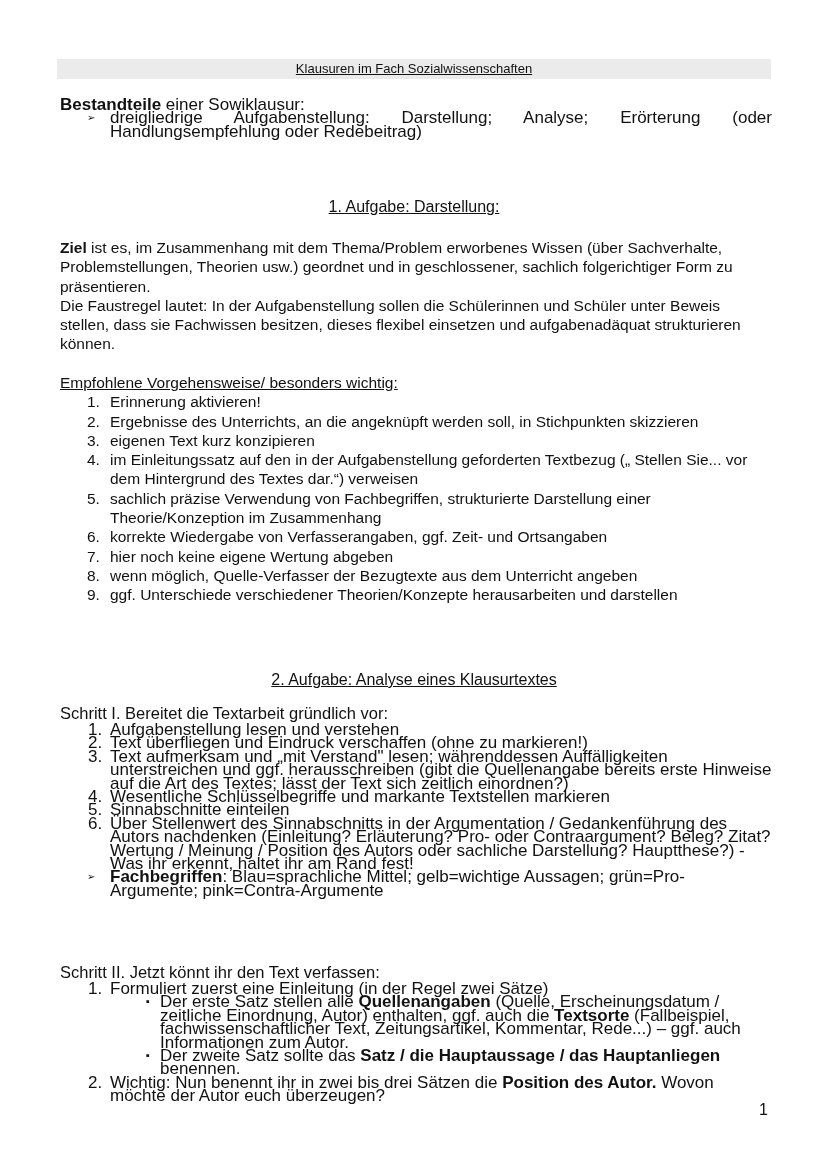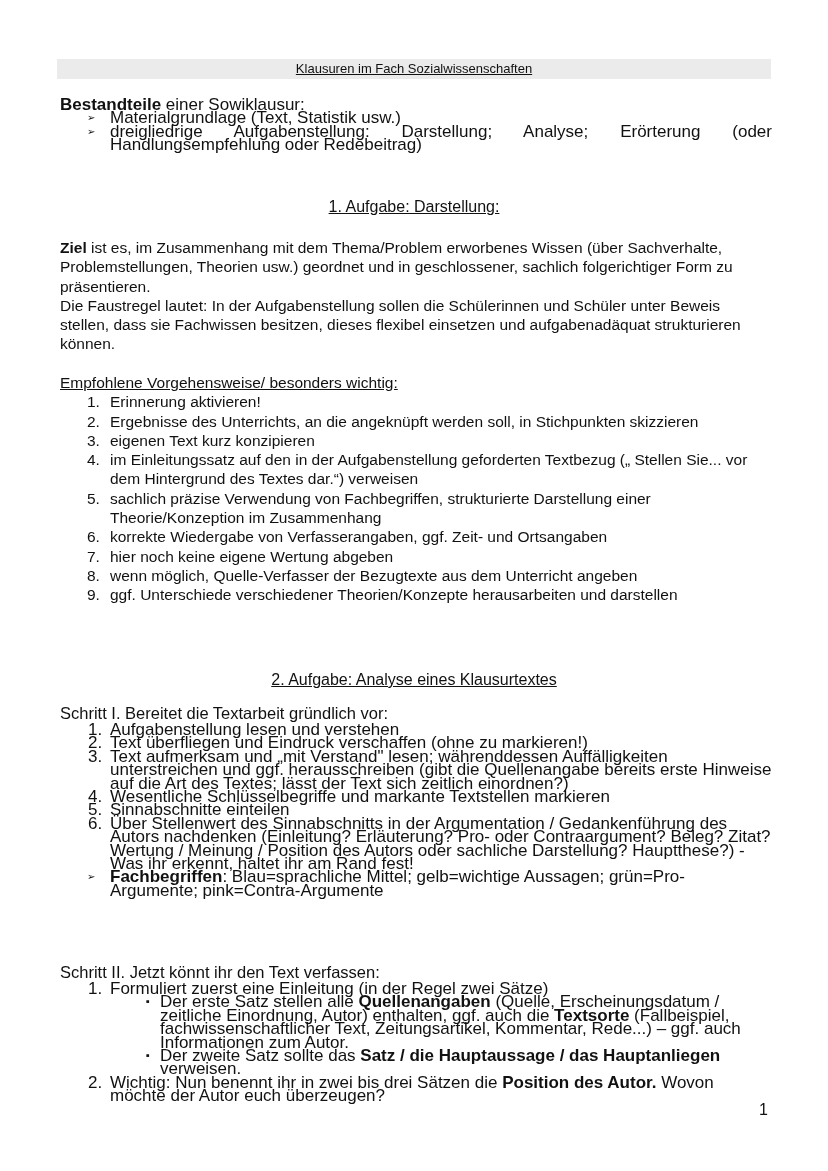--- a/index.html
+++ b/index.html
@@ -36,21 +36,20 @@
 
 <div class="page">
 
   <div class="title-bar">
     <span>Klausuren im Fach Sozialwissenschaften</span>
   </div>
 
   <div class="intro small">
     <div><b>Bestandteile</b><span> einer Sowiklausur:</span></div>
     <ul class="bullets">
-      <li>Materialgrundlage (Text, Statistik usw.)</li>
       <li class="justify">dreigliedrige Aufgabenstellung: Darstellung; Analyse; Erörterung (oder Handlungsempfehlung oder Redebeitrag)</li>
     </ul>
   </div>
 
   <h2 style="top:198px;">1. Aufgabe: Darstellung:</h2>
 
   <div class="para" style="top:238px;">
     <div><b>Ziel</b><span> ist es, im Zusammenhang mit dem Thema/Problem erworbenes Wissen (über Sachverhalte, Problemstellungen, Theorien usw.) geordnet und in geschlossener, sachlich folgerichtiger Form zu präsentieren.</span></div>
     <div>Die Faustregel lautet: In der Aufgabenstellung sollen die Schülerinnen und Schüler unter Beweis stellen, dass sie Fachwissen besitzen, dieses flexibel einsetzen und aufgabenadäquat strukturieren können.</div>
   </div>
@@ -89,21 +88,21 @@
 
   <div style="position:absolute; left:60px; top:962px; width:712px;">
     <div class="step-title">Schritt II. Jetzt könnt ihr den Text verfassen:</div>
     <ol class="olist olist-small small">
       <li>
         <span class="num">1.</span><span>Formuliert zuerst eine Einleitung (in der Regel zwei Sätze)</span>
       </li>
     </ol>
     <ul class="sq small">
       <li><span>Der erste Satz stellen alle </span><b>Quellenangaben</b><span> (Quelle, Erscheinungsdatum / zeitliche Einordnung, Autor) enthalten, ggf. auch die </span><b>Textsorte</b><span> (Fallbeispiel, fachwissenschaftlicher Text, Zeitungsartikel, Kommentar, Rede...) – ggf. auch Informationen zum Autor.</span></li>
-      <li><span>Der zweite Satz sollte das </span><b>Satz / die Hauptaussage / das Hauptanliegen</b><span> verweisen.</span></li>
+      <li><span>Der zweite Satz sollte das </span><b>Satz / die Hauptaussage / das Hauptanliegen</b><span> benennen.</span></li>
     </ul>
     <ol class="olist olist-small small">
       <li>
         <span class="num">2.</span><span>Wichtig: Nun benennt ihr in zwei bis drei Sätzen die </span><b>Position des Autor.</b><span> Wovon möchte der Autor euch überzeugen?</span>
       </li>
     </ol>
   </div>
 
   <div class="pagenum">1</div>
 </div>

